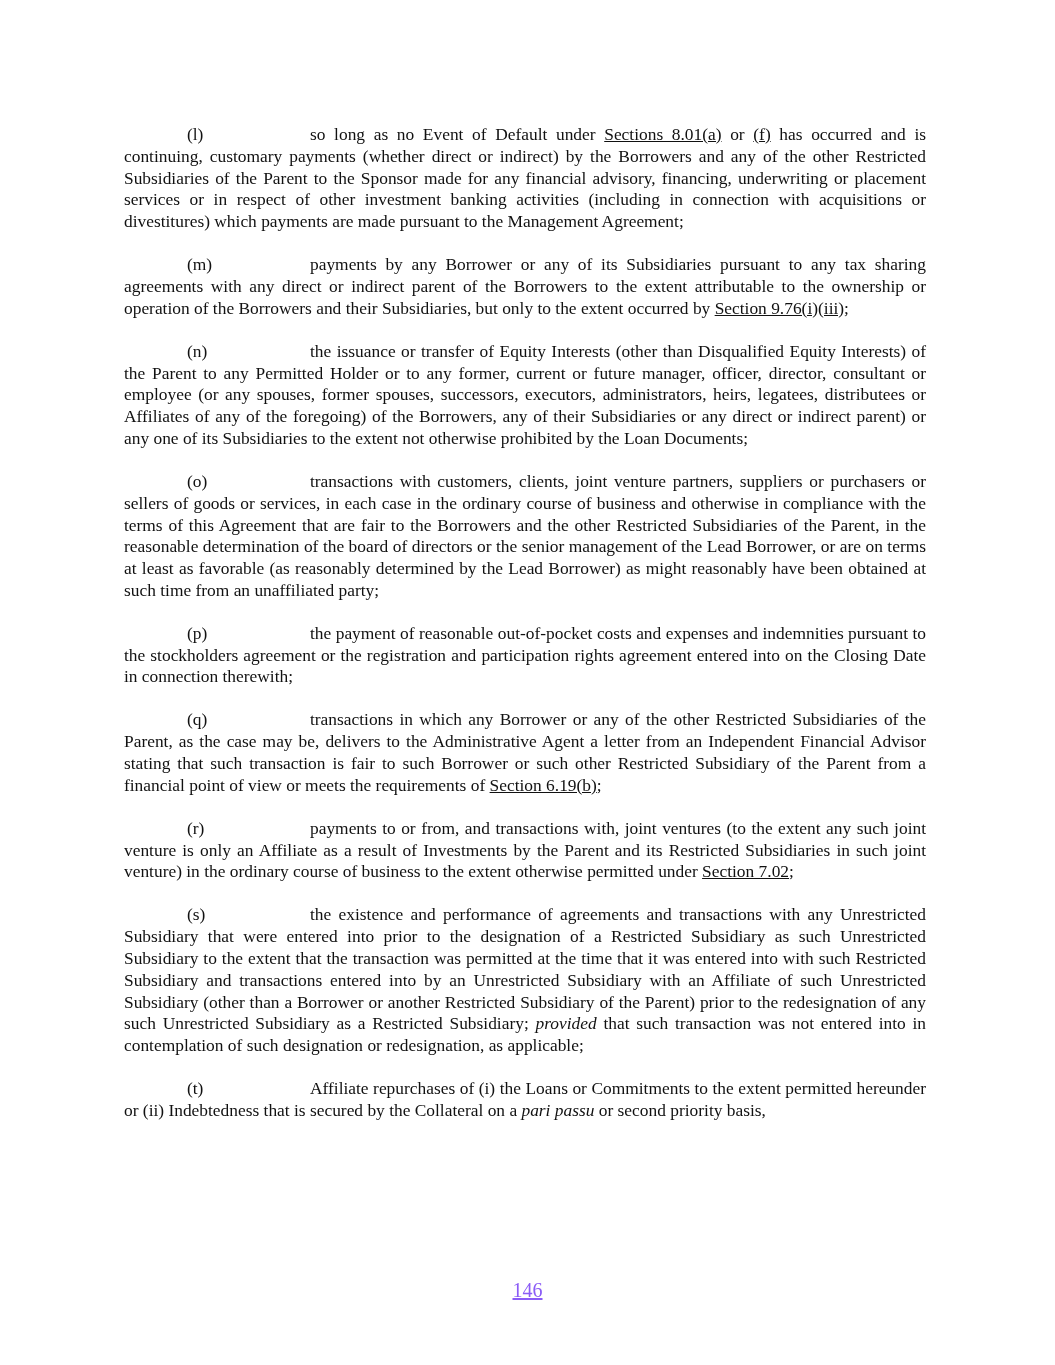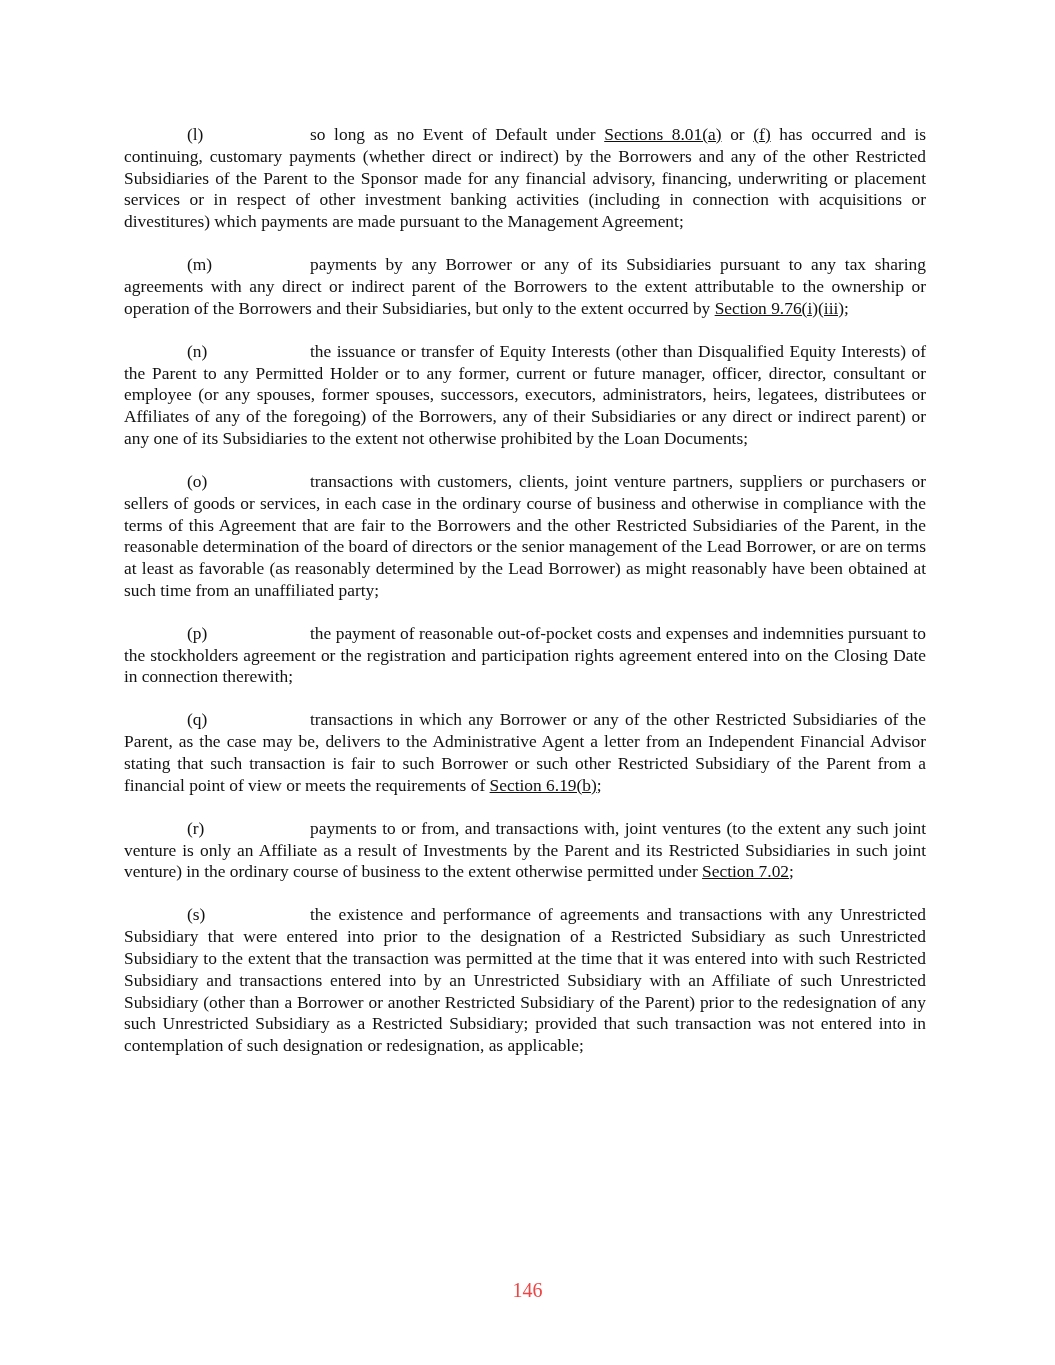--- a/index.html
+++ b/index.html
@@ -27,31 +27,32 @@
       text-align: justify;
       margin: 0 0 21.2px 0;
     }
     .para .label {
       display: inline-block;
       width: 186px;
       padding-left: 63px;
       box-sizing: border-box;
     }
     .u { text-decoration: underline; }
-    .i { }
+    .i { font-style: italic; }
     .page-number {
       position: absolute;
       top: 1279px;
       left: 0;
       width: 1055px;
       text-align: center;
       font-size: 20px;
     }
     .page-number a {
-      color: #ef4444;
+      color: #8b5cf6;
+      text-decoration: underline;
       cursor: pointer;
     }
   </style>
 </head>
 <body>
 
 <div class="page">
 
   <p class="para"><span class="label">(l)</span><span>so long as no Event of Default under </span><span class="u">Sections 8.01(a)</span><span> or </span><span class="u">(f)</span><span> has occurred and is continuing, customary payments (whether direct or indirect) by the Borrowers and any of the other Restricted Subsidiaries of the Parent to the Sponsor made for any financial advisory, financing, underwriting or placement services or in respect of other investment banking activities (including in connection with acquisitions or divestitures) which payments are made pursuant to the Management Agreement;</span></p>
 
@@ -62,18 +63,19 @@
   <p class="para"><span class="label">(o)</span><span>transactions with customers, clients, joint venture partners, suppliers or purchasers or sellers of goods or services, in each case in the ordinary course of business and otherwise in compliance with the terms of this Agreement that are fair to the Borrowers and the other Restricted Subsidiaries of the Parent, in the reasonable determination of the board of directors or the senior management of the Lead Borrower, or are on terms at least as favorable (as reasonably determined by the Lead Borrower) as might reasonably have been obtained at such time from an unaffiliated party;</span></p>
 
   <p class="para"><span class="label">(p)</span><span>the payment of reasonable out-of-pocket costs and expenses and indemnities pursuant to the stockholders agreement or the registration and participation rights agreement entered into on the Closing Date in connection therewith;</span></p>
 
   <p class="para"><span class="label">(q)</span><span>transactions in which any Borrower or any of the other Restricted Subsidiaries of the Parent, as the case may be, delivers to the Administrative Agent a letter from an Independent Financial Advisor stating that such transaction is fair to such Borrower or such other Restricted Subsidiary of the Parent from a financial point of view or meets the requirements of </span><span class="u">Section 6.19(b)</span><span>;</span></p>
 
   <p class="para"><span class="label">(r)</span><span>payments to or from, and transactions with, joint ventures (to the extent any such joint venture is only an Affiliate as a result of Investments by the Parent and its Restricted Subsidiaries in such joint venture) in the ordinary course of business to the extent otherwise permitted under </span><span class="u">Section 7.02</span><span>;</span></p>
 
   <p class="para"><span class="label">(s)</span><span>the existence and performance of agreements and transactions with any Unrestricted Subsidiary that were entered into prior to the designation of a Restricted Subsidiary as such Unrestricted Subsidiary to the extent that the transaction was permitted at the time that it was entered into with such Restricted Subsidiary and transactions entered into by an Unrestricted Subsidiary with an Affiliate of such Unrestricted Subsidiary (other than a Borrower or another Restricted Subsidiary of the Parent) prior to the redesignation of any such Unrestricted Subsidiary as a Restricted Subsidiary; </span><span class="i">provided</span><span> that such transaction was not entered into in contemplation of such designation or redesignation, as applicable;</span></p>
 
+  <p class="para"><span class="label">(t)</span><span>Affiliate repurchases of (i) the Loans or Commitments to the extent permitted hereunder or (ii) Indebtedness that is secured by the Collateral on a </span><span class="i">pari passu</span><span> or second priority basis,</span></p>
 
 </div>
 
 <div class="page-number">
   <a>146</a>
 </div>
 
 </body></html>

